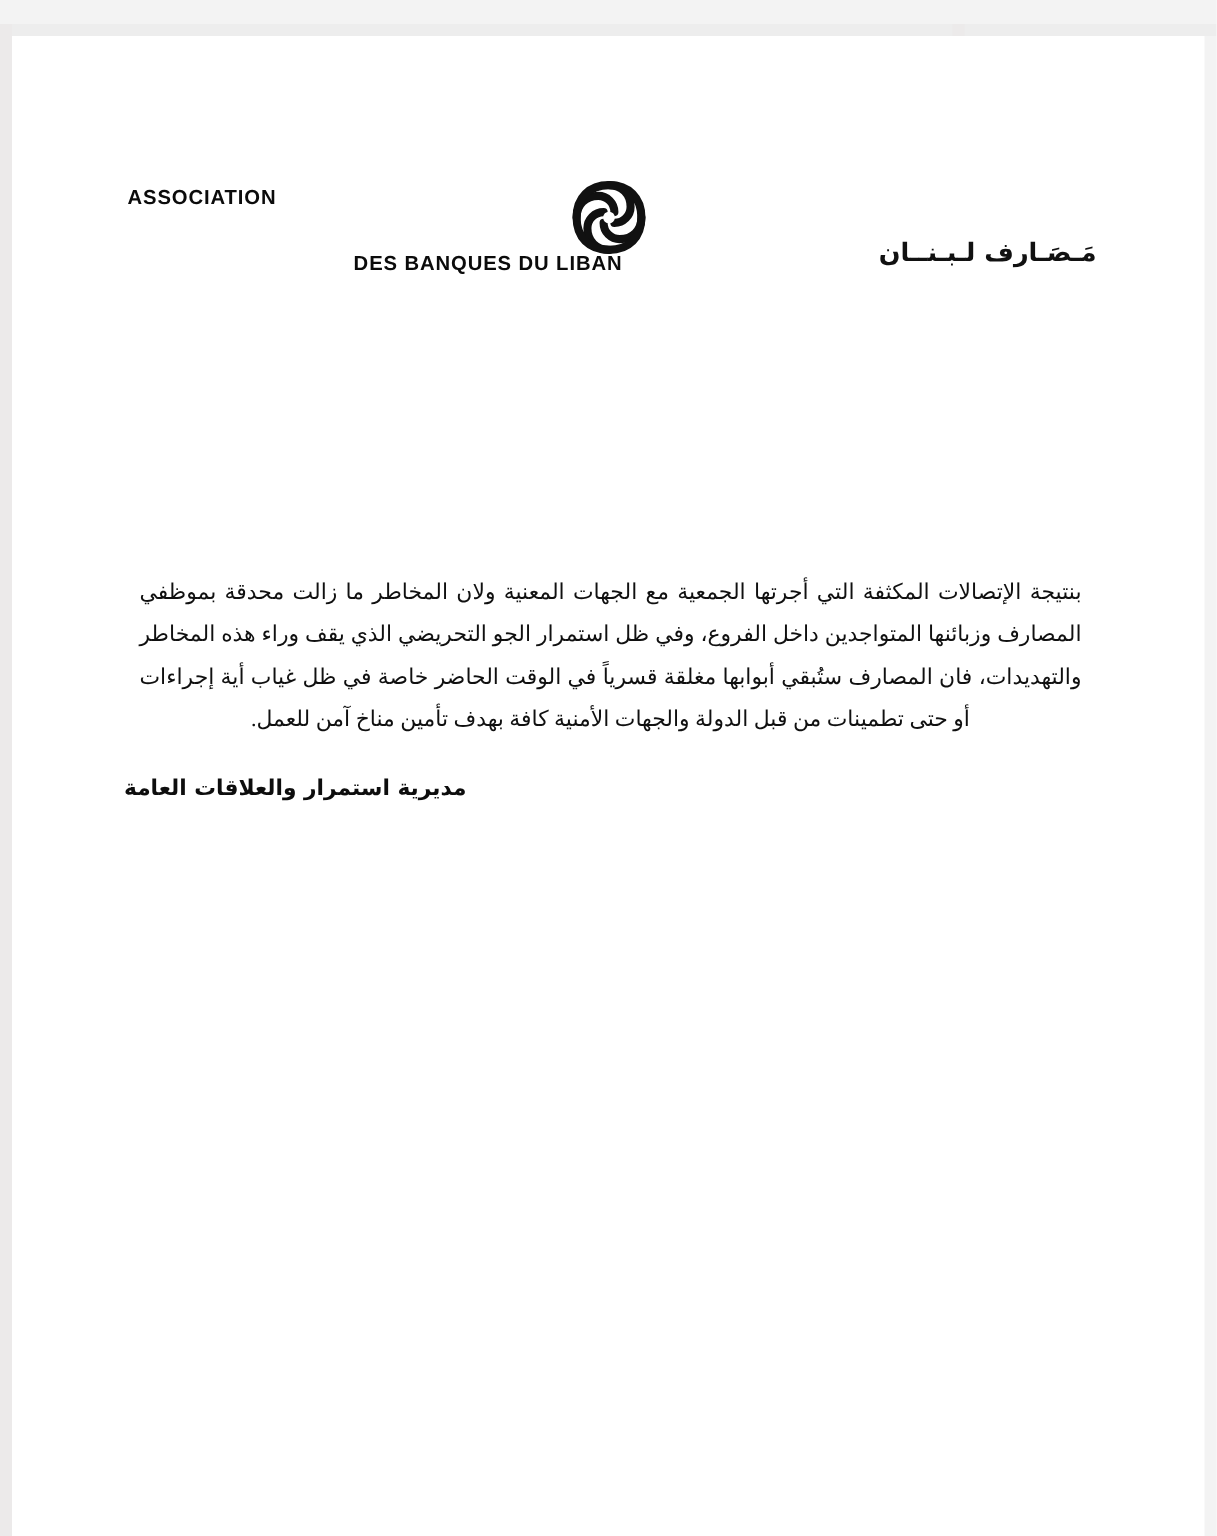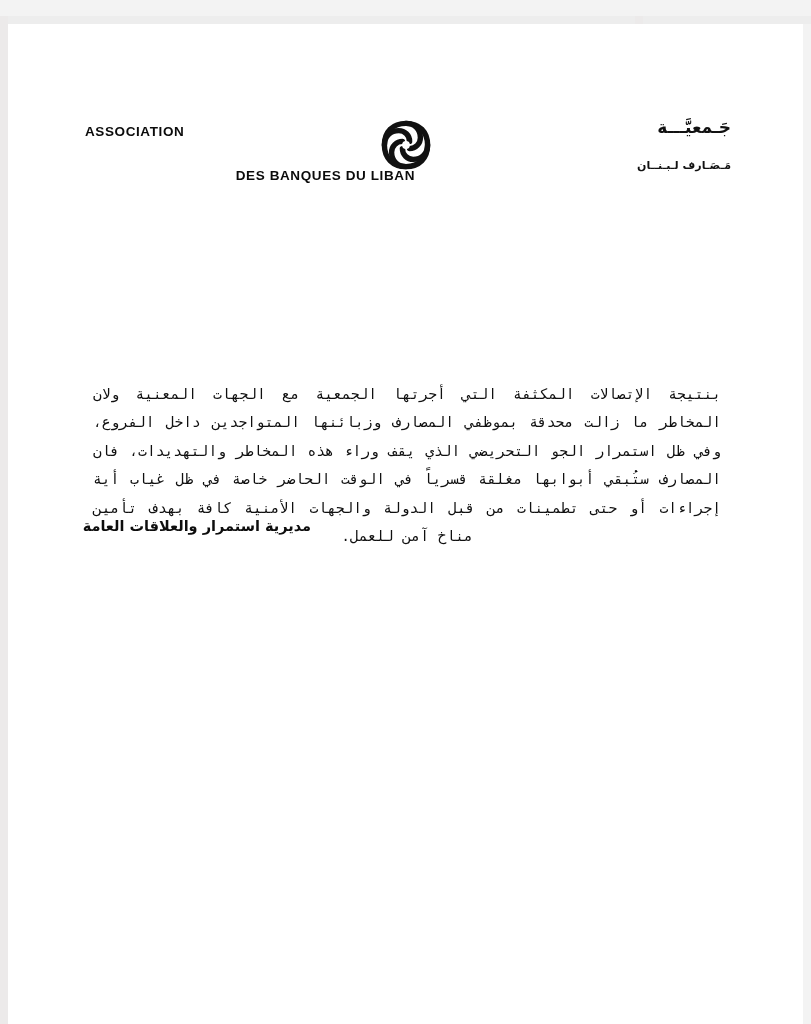--- a/index.html
+++ b/index.html
@@ -88,21 +88,21 @@
   }
   .arabic-name2 {
     position: absolute;
     right: 72px;
     top: 50px;
     width: 320px;
     text-align: right;
     direction: rtl;
     font-family: "DejaVu Sans", sans-serif;
     font-weight: bold;
-    font-size: 11px;
+    font-size: 17px;
     letter-spacing: 1.2px;
     color: #111;
     line-height: 1.2;
   }
 
   
   .date-line {
     position: absolute;
     left: 77px;
     top: 246px;
@@ -116,21 +116,21 @@
 
   
   .body-text {
     position: absolute;
     left: 85px;
     top: 357px;
     width: 628px;
     direction: rtl;
     text-align: justify;
     text-align-last: center;
-    font-family: Liberation Mono, monospace;
+    font-family: Liberation Serif, serif;
     font-size: 14.6px;
     line-height: 1.95;
     color: #101010;
     letter-spacing: 0px;
   }
 
   
   .signature {
     position: absolute;
     right: 492px;
@@ -193,21 +193,20 @@
           <g fill="none" stroke="#111111" stroke-width="9" stroke-linecap="round">
             <path d="M50 14 C72 14 86 28 86 50 C86 64 76 74 62 74 C52 74 44 66 44 56"></path>
             <path d="M86 50 C86 72 72 86 50 86 C36 86 26 76 26 62 C26 52 34 44 44 44"></path>
             <path d="M50 86 C28 86 14 72 14 50 C14 36 24 26 38 26 C48 26 56 34 56 44"></path>
             <path d="M14 50 C14 28 28 14 50 14 C64 14 74 24 74 38 C74 48 66 56 56 56"></path>
           </g>
           <circle cx="50" cy="50" r="6.5" fill="#ffffff"></circle>
         </svg>
       </div>
 
-      <div class="arabic-name">جَـمعيَّـــة</div>
 
       <div class="arabic-name2">مَـصَـارف لـبـنــان</div>
     </div>
 
 
     <div class="body-text">بنتيجة الإتصالات المكثفة التي أجرتها الجمعية مع الجهات المعنية ولان المخاطر ما زالت محدقة بموظفي المصارف وزبائنها المتواجدين داخل الفروع، وفي ظل استمرار الجو التحريضي الذي يقف وراء هذه المخاطر والتهديدات، فان المصارف ستُبقي أبوابها مغلقة قسرياً في الوقت الحاضر خاصة في ظل غياب أية إجراءات أو حتى تطمينات من قبل الدولة والجهات الأمنية كافة بهدف تأمين مناخ آمن للعمل.</div>
 
     <div class="signature">مديرية استمرار والعلاقات العامة</div>
 
   </div>

